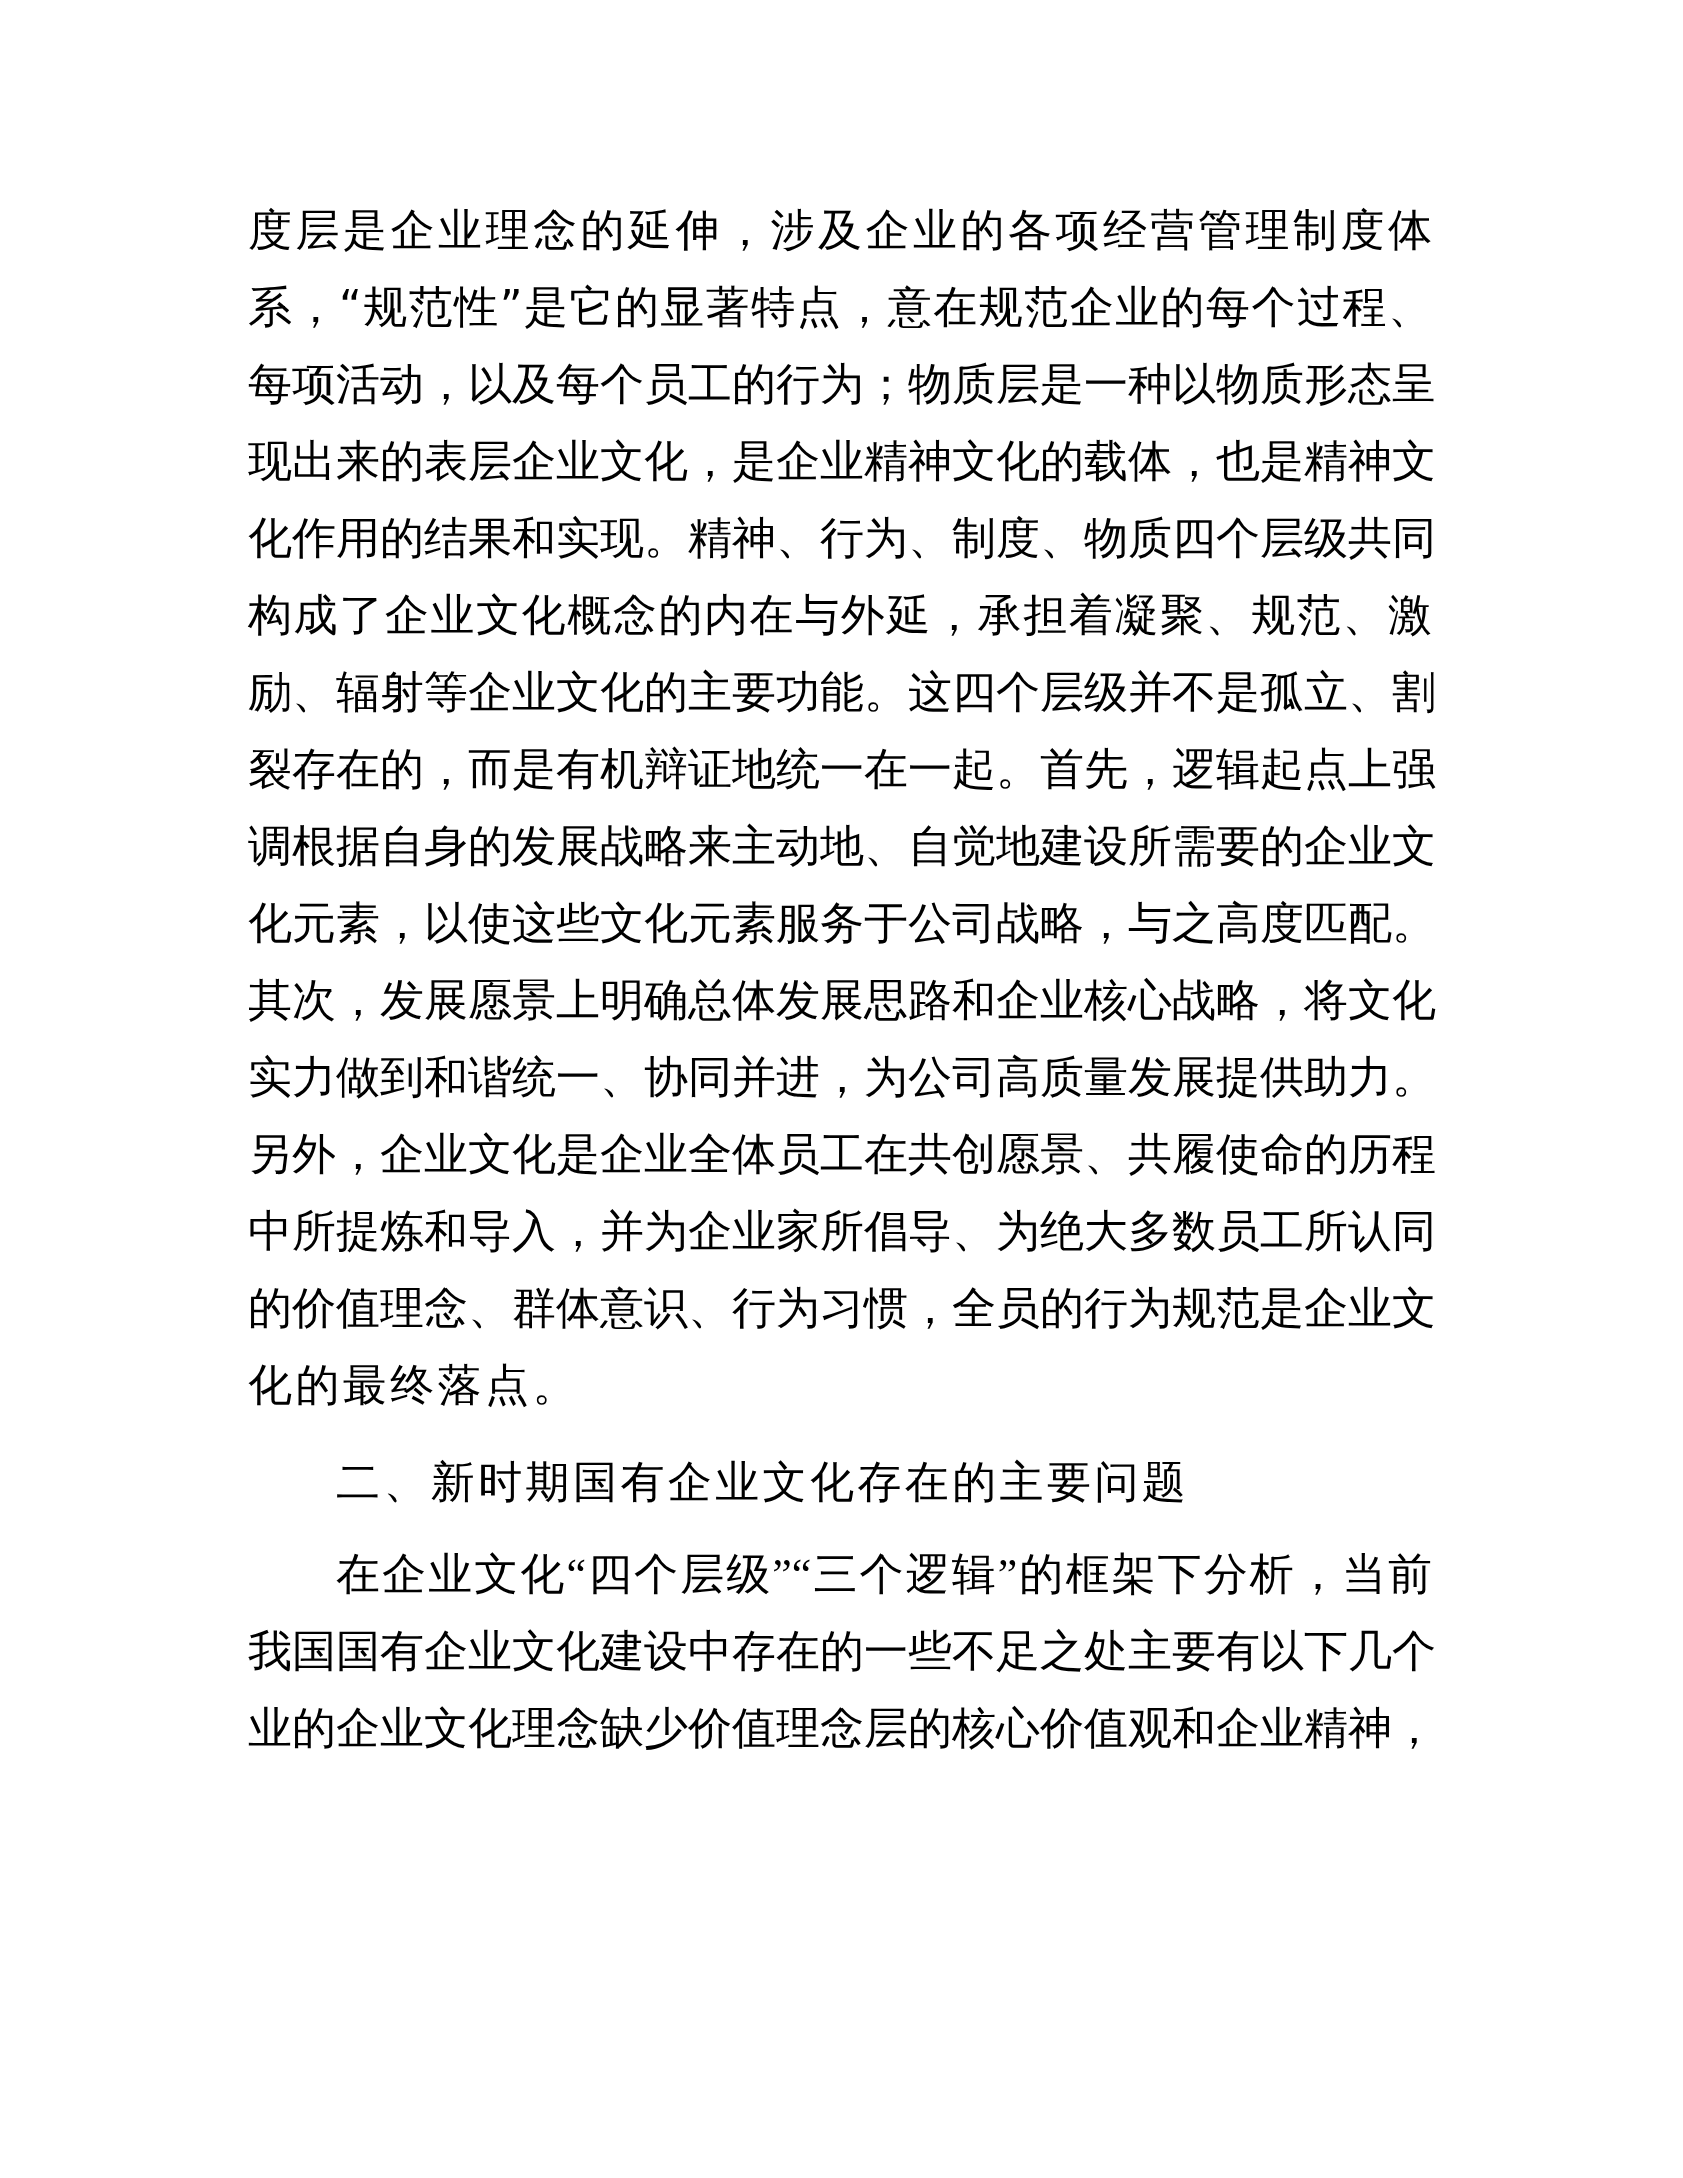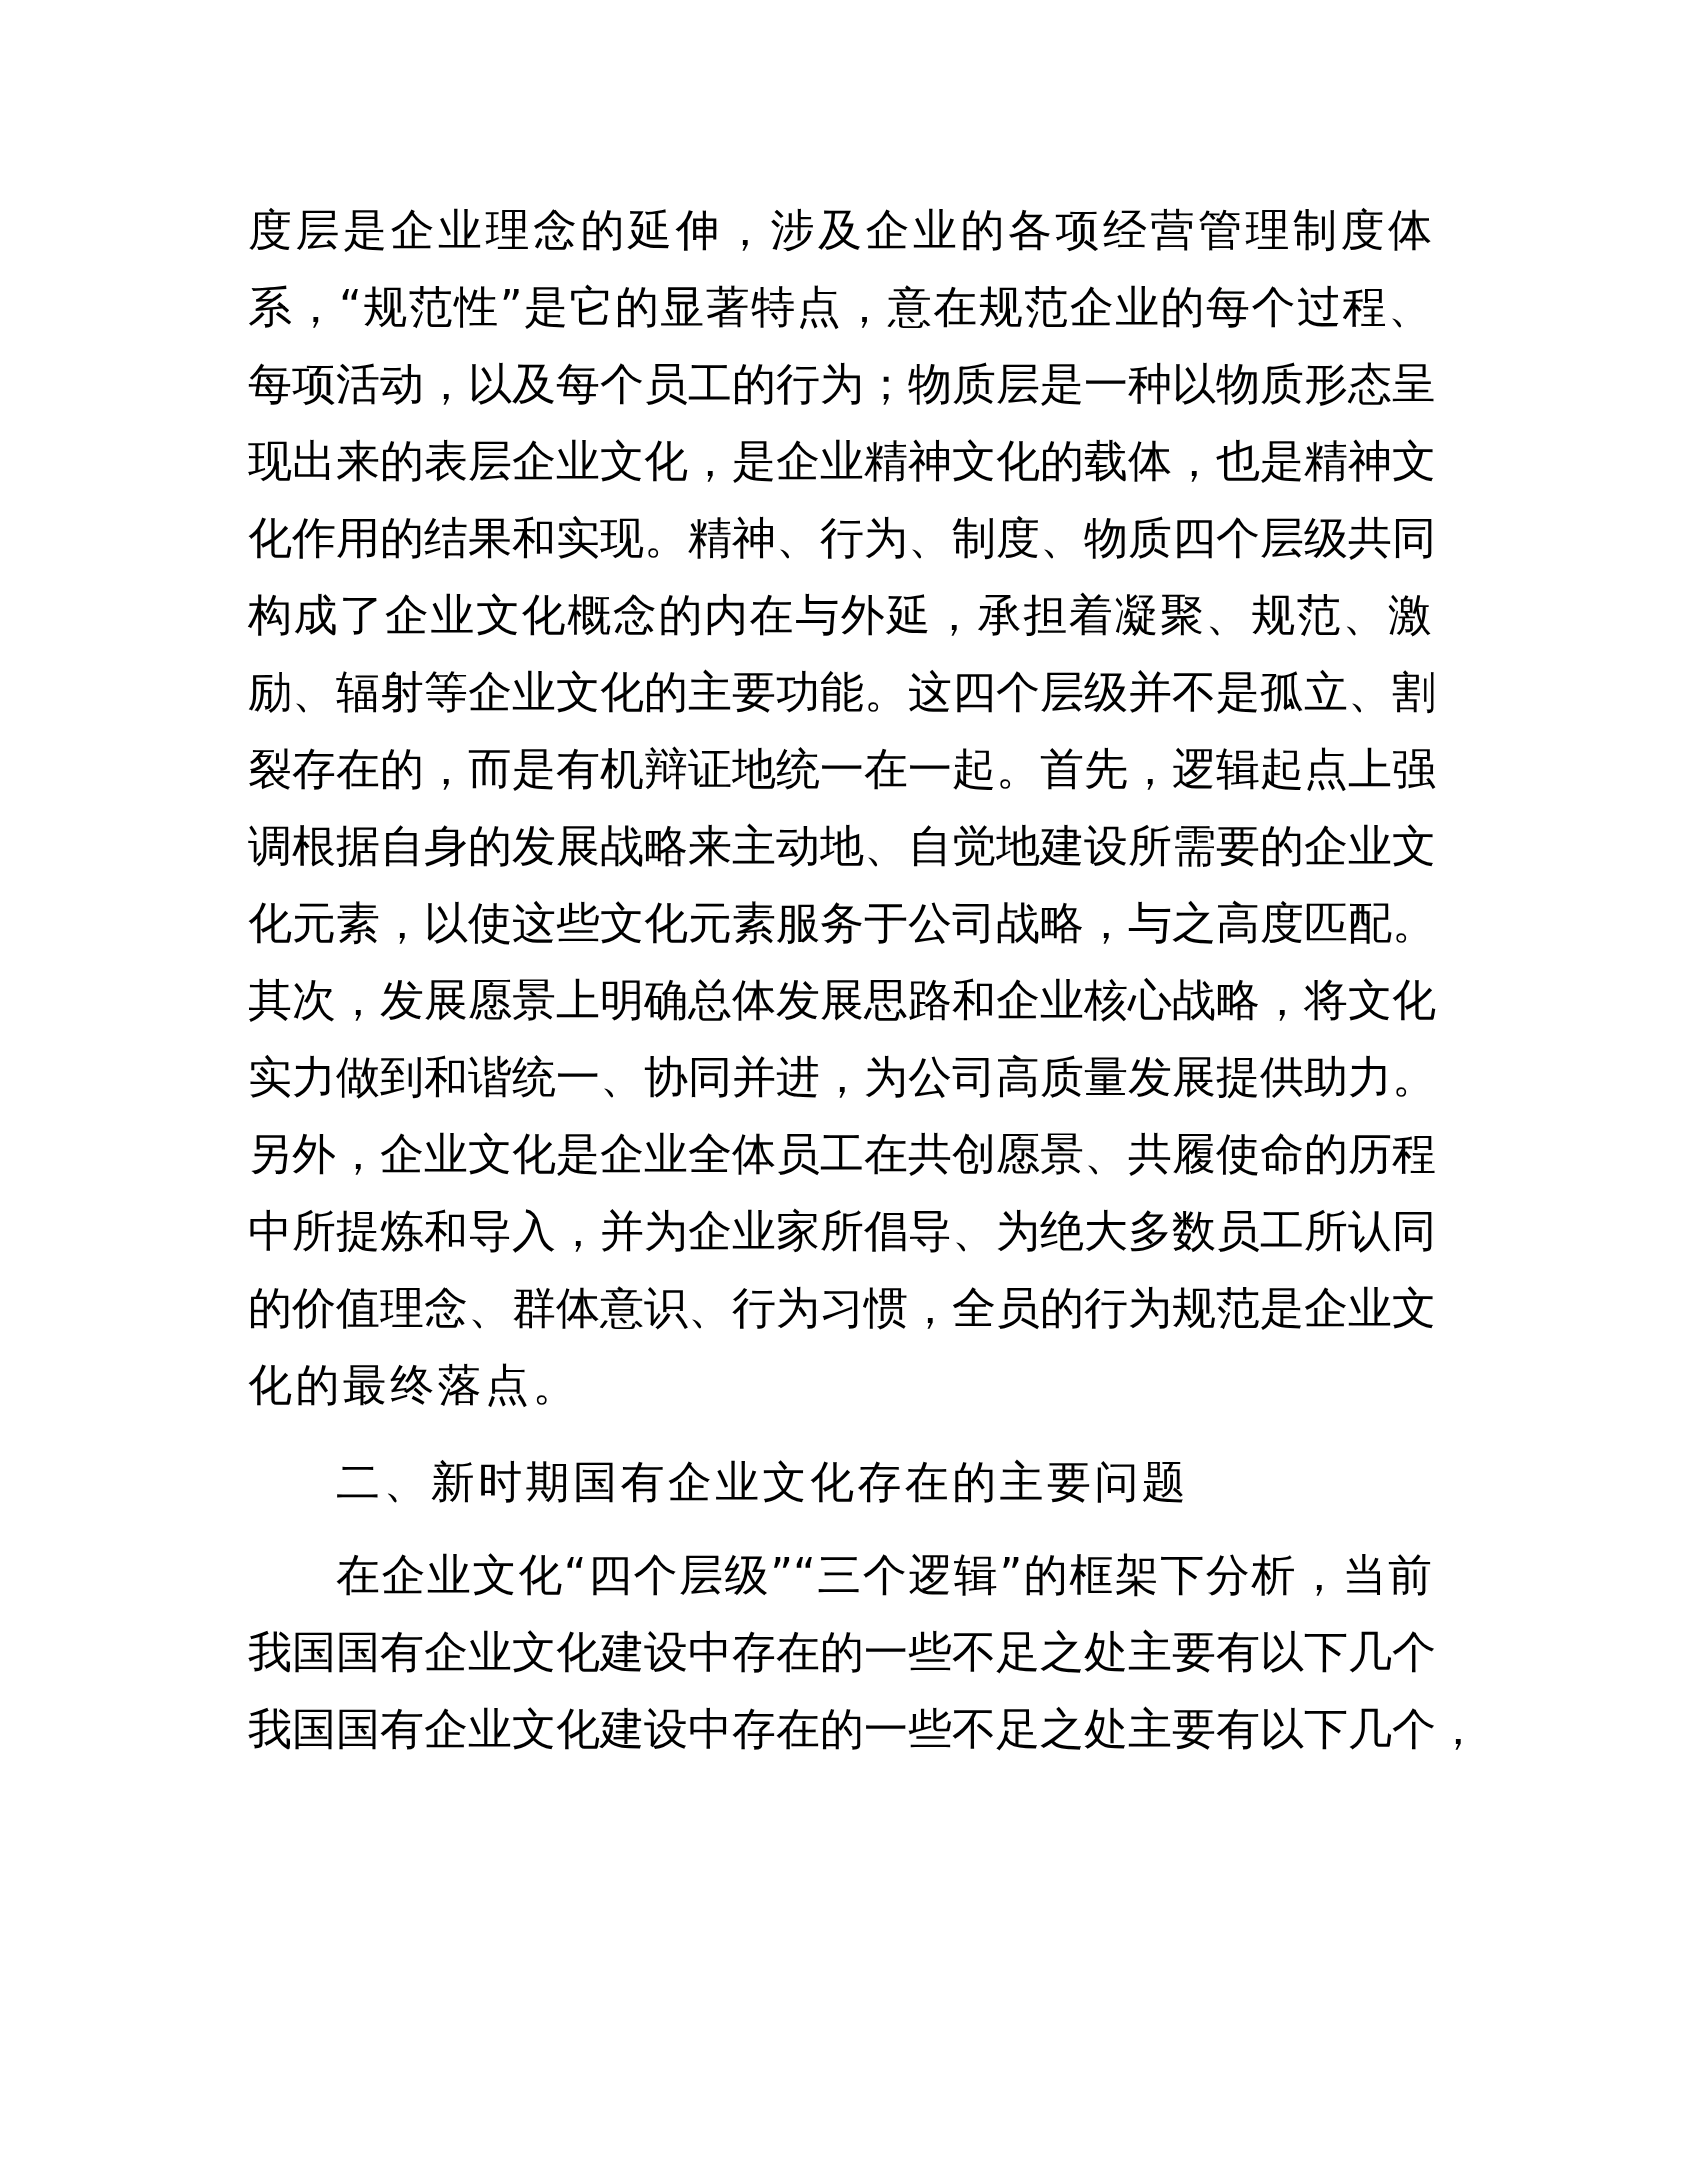--- a/index.html
+++ b/index.html
@@ -48,21 +48,21 @@
       width: 1184px;
       letter-spacing: 0;
     }
     .indent {
       padding-left: 88px;
     }
     .line.justify.indent {
       width: 1096px;
     }
     .gap-heading-before { margin-top: 20px; }
-    .gap-heading-after  { margin-top: 16px; }
+    .gap-heading-after  { margin-top: 16px; font-family: Liberation Serif, serif; }
   </style>
 </head>
 <body>
 
 <div class="page">
   <div class="text-column">
 
     <div class="para">
       <span class="line justify">度层是企业理念的延伸，涉及企业的各项经营管理制度体</span>
       <span class="line justify">系，“规范性”是它的显著特点，意在规范企业的每个过程、</span>
@@ -82,18 +82,18 @@
       <span class="line">化的最终落点。</span>
     </div>
 
     <div class="para gap-heading-before">
       <span class="line indent">二、新时期国有企业文化存在的主要问题</span>
     </div>
 
     <div class="para gap-heading-after">
       <span class="line justify indent">在企业文化“四个层级”“三个逻辑”的框架下分析，当前</span>
       <span class="line justify">我国国有企业文化建设中存在的一些不足之处主要有以下几个</span>
-      <span class="line justify">我国国有企业文化建设中存在的一些不足之处主要有以下几个，</span>
+      <span class="line justify">业的企业文化理念缺少价值理念层的核心价值观和企业精神，</span>
     </div>
 
   </div>
 </div>
 
 
 </body></html>

